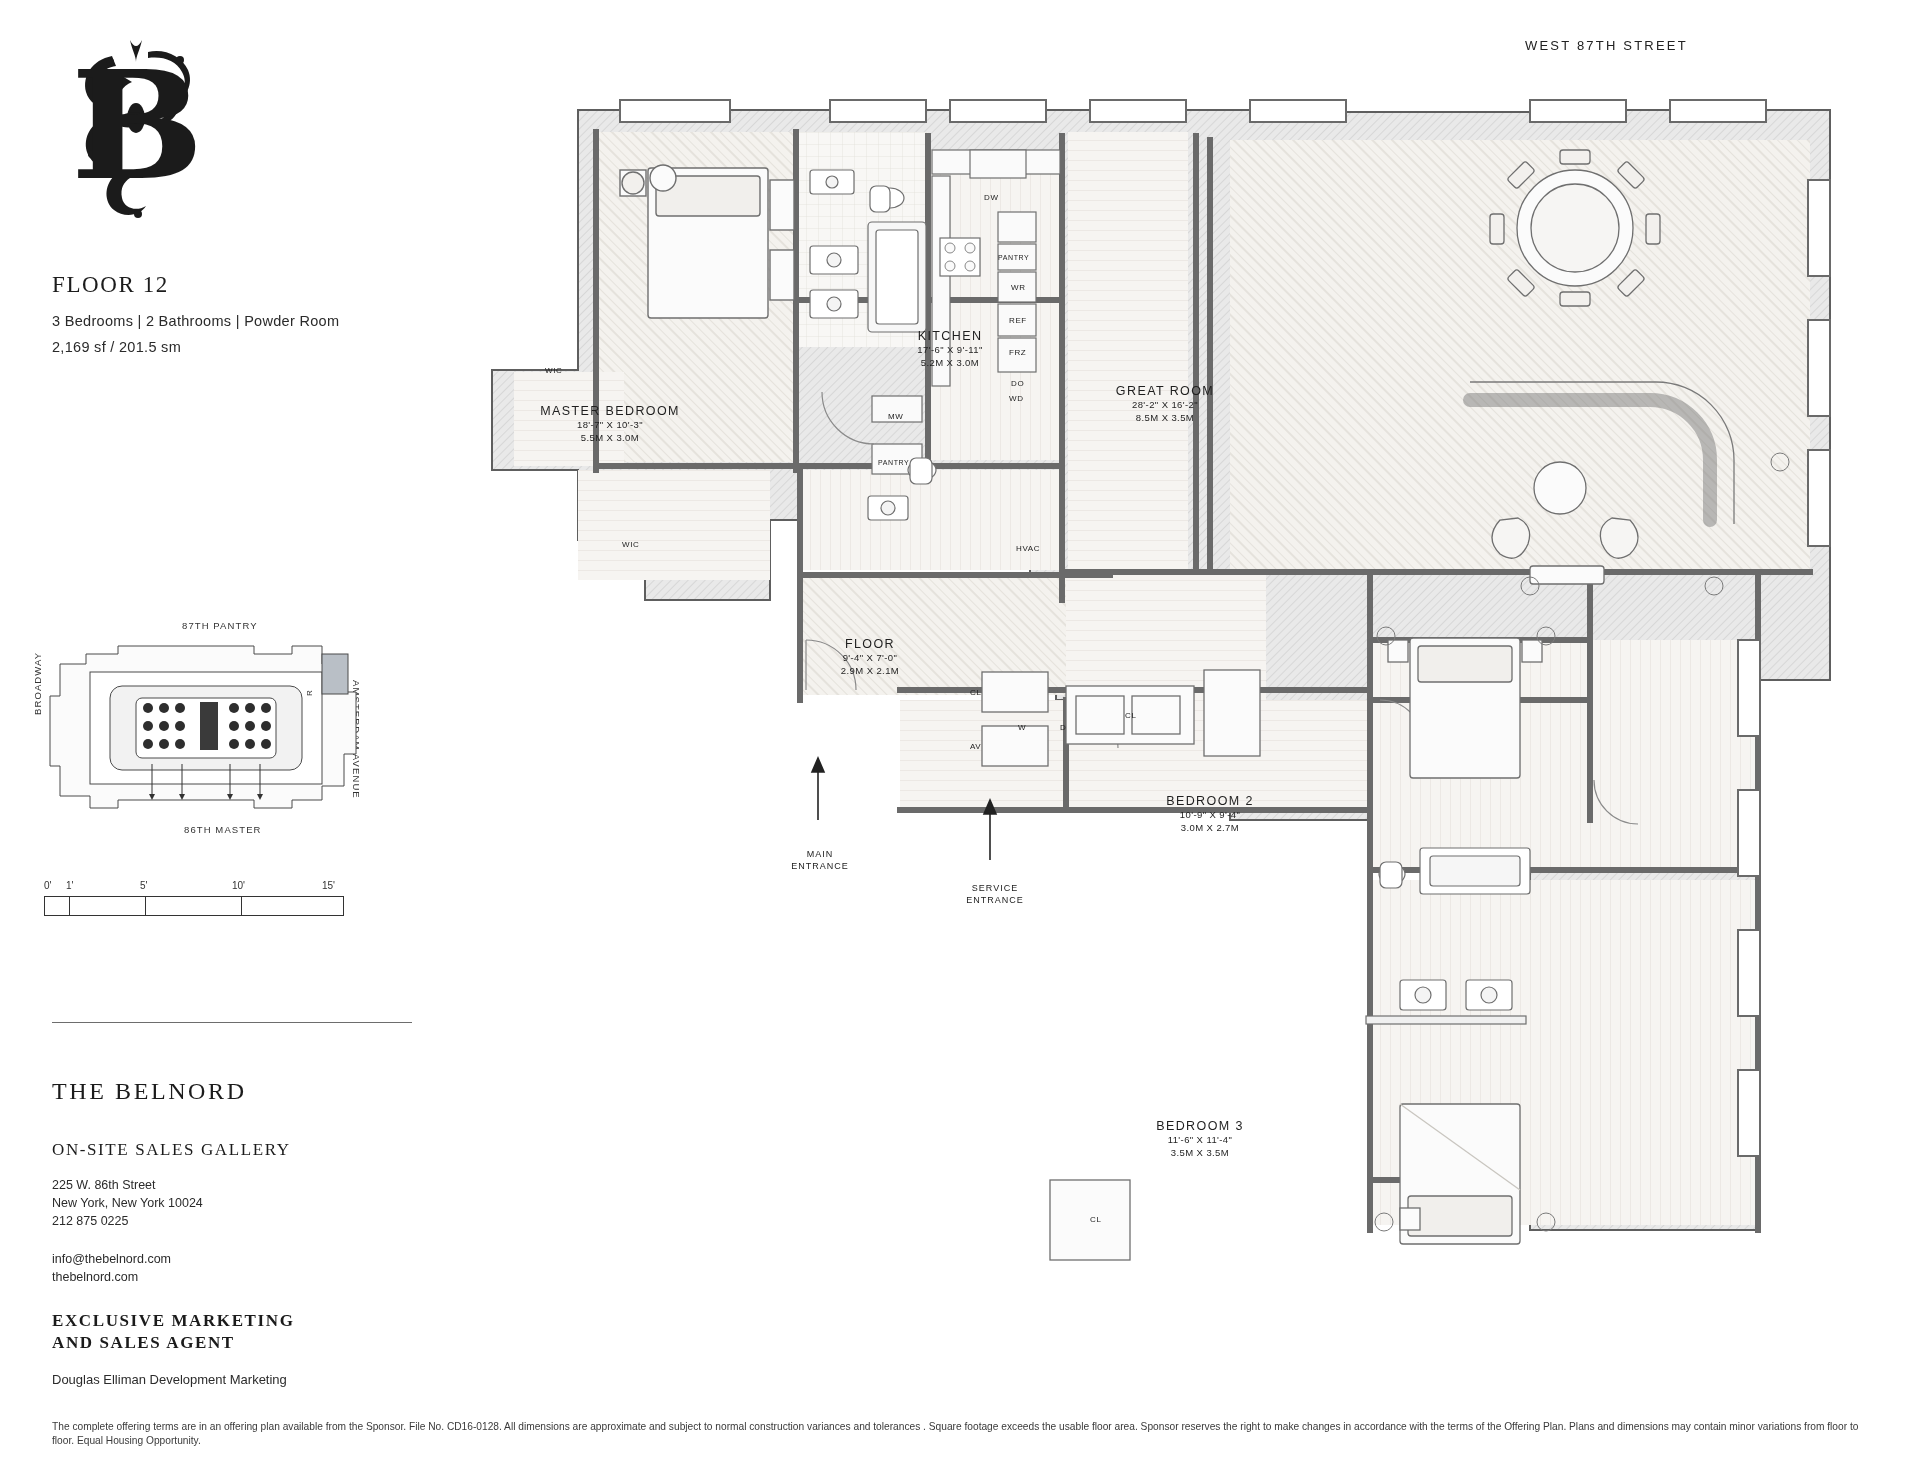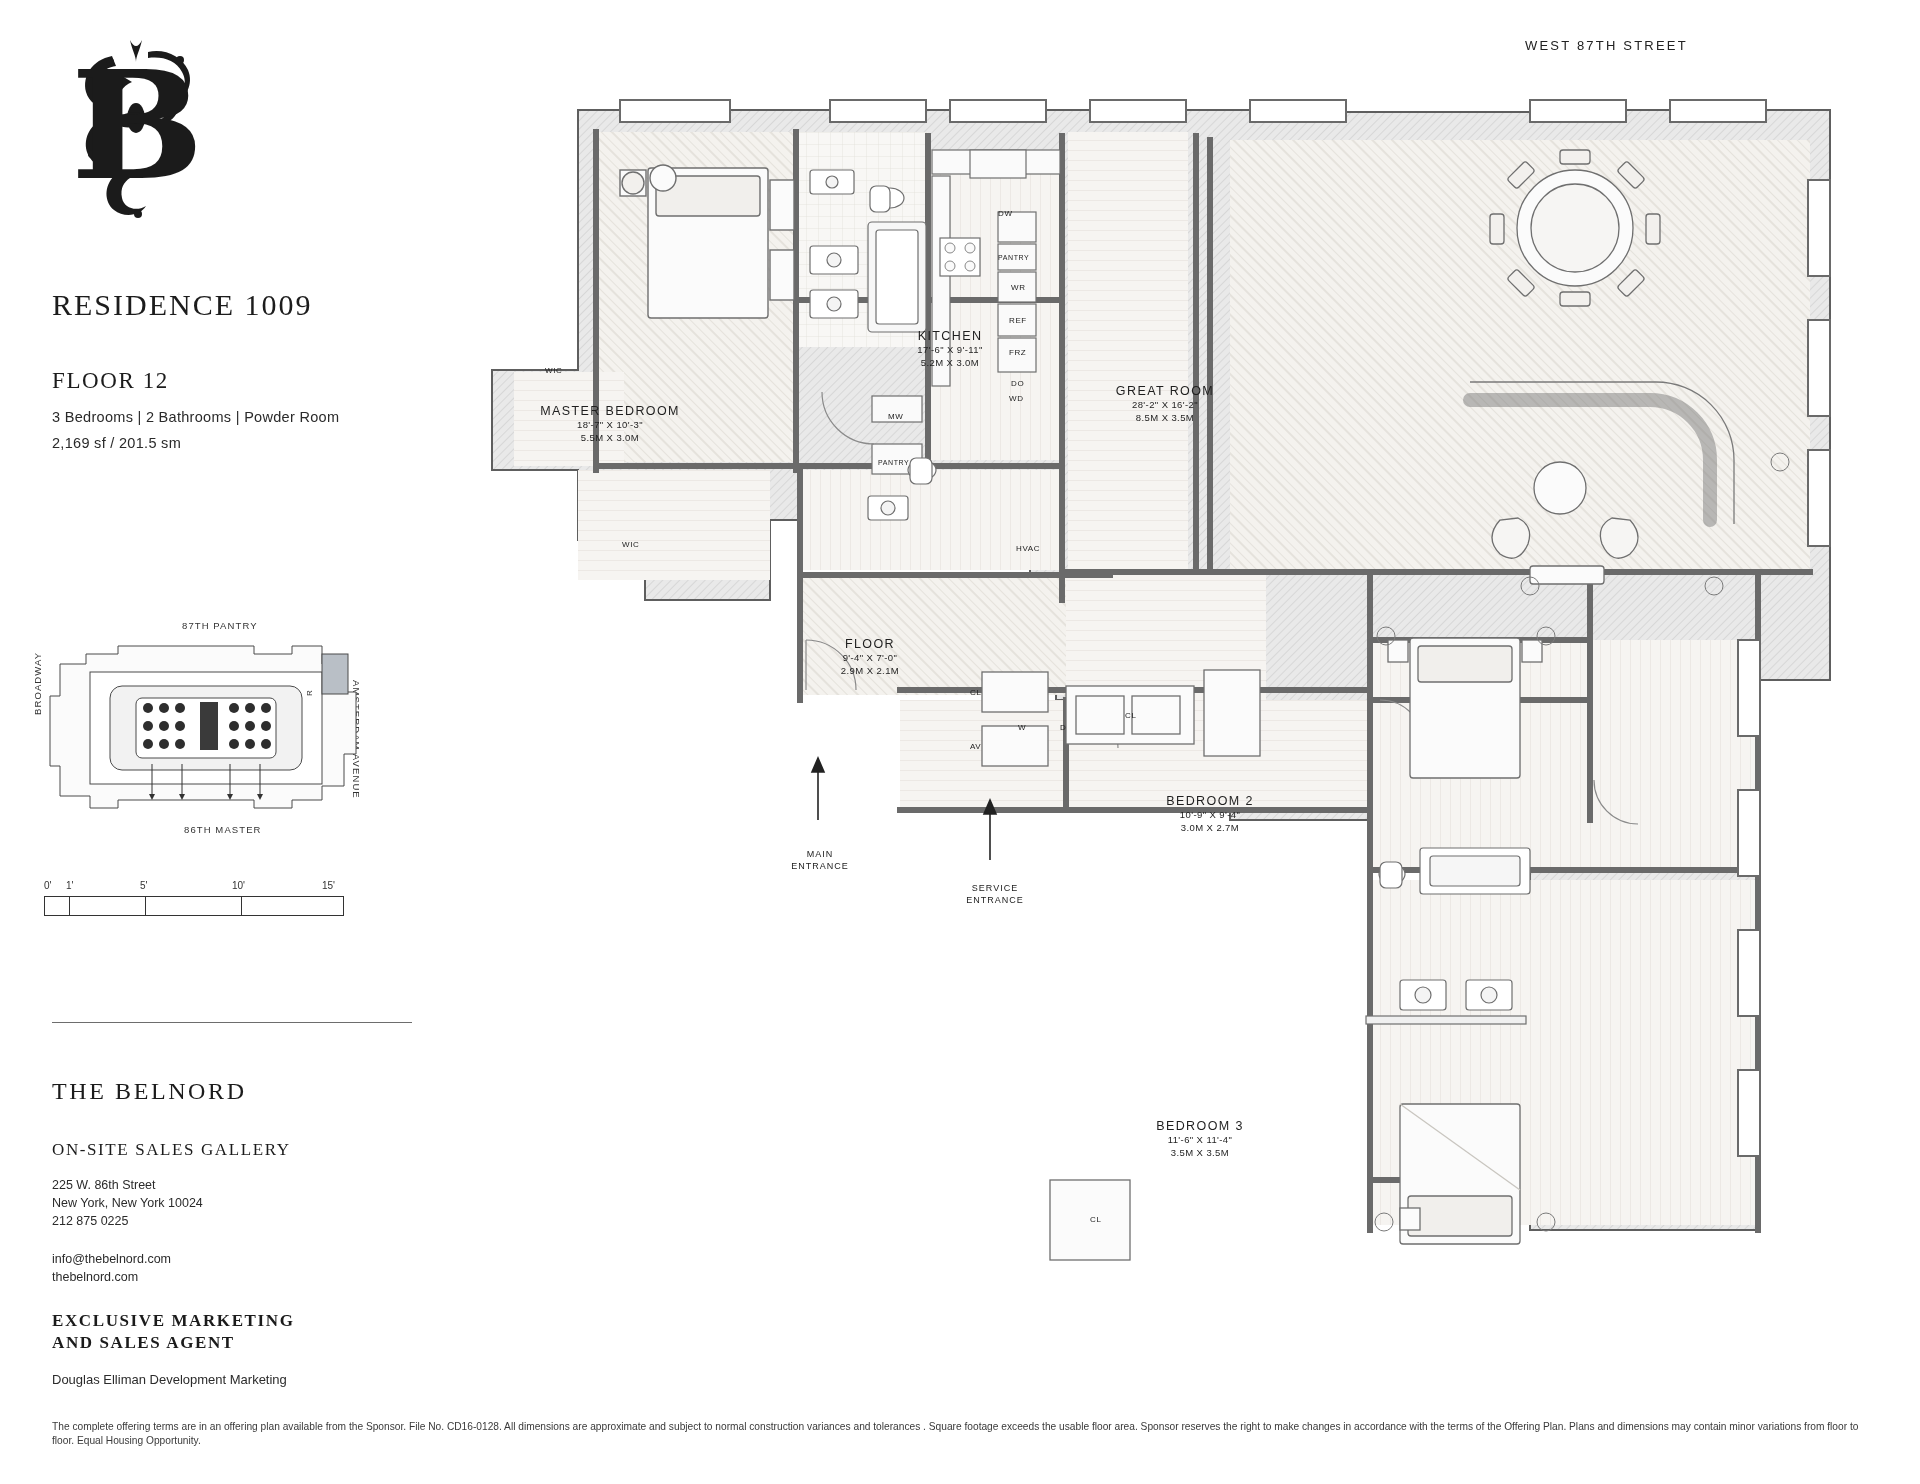--- a/index.html
+++ b/index.html
@@ -136,21 +136,20 @@
             <circle cx="128" cy="34" r="4"></circle>
           <circle cx="40" cy="128" r="4"></circle>
             <circle cx="132" cy="130" r="4"></circle>
           <circle cx="86" cy="188" r="4"></circle>
           <path d="M78 14 C82 22 86 22 90 14 C88 24 84 30 84 36 C84 30 80 24 78 14 Z"></path>
         </g>
       </svg>
       <div class="glyph">B</div>
     </div>
 
-    <div class="res-title">RESIDENCE 1009</div>
     <div class="floor-line">FLOOR 12</div>
     <div class="rooms-line">3 Bedrooms  |  2 Bathrooms  |  Powder Room</div>
     <div class="sf-line">2,169 sf / 201.5 sm</div>
   </div>
 
   <div class="keyplan">
     <div class="street-top">87TH PANTRY</div>
     <div class="street-bottom">86TH MASTER</div>
     <div class="ave-left">BROADWAY</div>
     <div class="ave-right">AMSTERDAM AVENUE</div>
@@ -512,21 +511,21 @@
     <div class="tiny" style="left:75px;  top:366px;">WIC</div>
     <div class="tiny" style="left:152px; top:540px;">WIC</div>
     <div class="tiny" style="left:500px; top:688px;">CL</div>
     <div class="tiny" style="left:500px; top:742px;">AV</div>
     <div class="tiny" style="left:655px; top:711px;">CL</div>
     <div class="tiny" style="left:620px; top:1215px;">CL</div>
     <div class="tiny" style="left:546px; top:544px;text-align:right;">HVAC</div>
     <div class="tiny" style="left:548px; top:723px;">W</div>
     <div class="tiny" style="left:590px; top:723px;">D</div>
 
-    <div class="tiny" style="left:528px; top:193px;margin-top:16px;">DW</div>
+    <div class="tiny" style="left:514px; top:193px;">DW</div>
     <div class="tiny" style="left:528px; top:254px; font-size:7px;">PANTRY</div>
     <div class="tiny" style="left:541px; top:283px;">WR</div>
     <div class="tiny" style="left:539px; top:316px;">REF</div>
     <div class="tiny" style="left:539px; top:348px;">FRZ</div>
     <div class="tiny" style="left:541px; top:379px;">DO</div>
     <div class="tiny" style="left:539px; top:394px;">WD</div>
     <div class="tiny" style="left:418px; top:412px;">MW</div>
     <div class="tiny" style="left:408px; top:459px; font-size:7px;">PANTRY</div>
 
     <div class="entr" style="left:300px; top:848px; width:100px; white-space:pre-line;">MAIN

